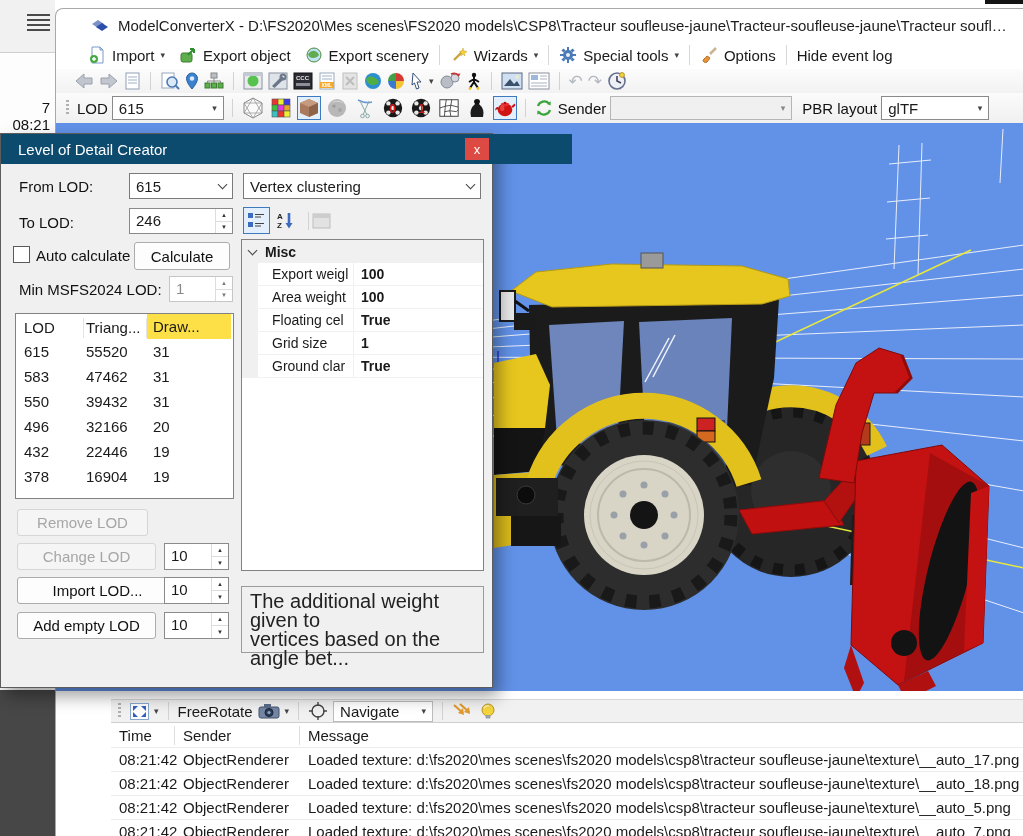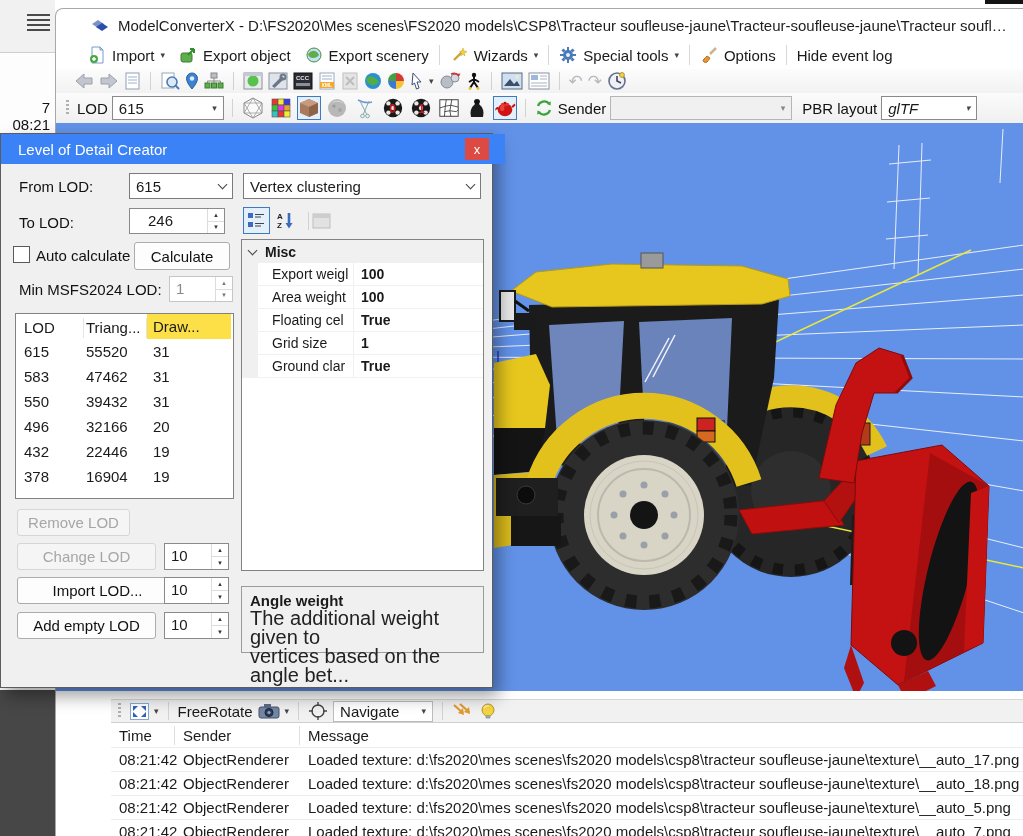--- a/index.html
+++ b/index.html
@@ -28,21 +28,21 @@
   #tb1 { left:0; top:60px; width:968px; height:24px; background:linear-gradient(#fcfcfc,#f2f2f2); display:flex; align-items:center; padding-left:18px; gap:5px; }
   #tb2 { left:0; top:84px; width:968px; height:30px; background:linear-gradient(#fbfbfb,#f0f0f0); display:flex; align-items:center; padding-left:6px; gap:4px; font-size:15px; }
   .grip { width:3px; height:16px; background:repeating-linear-gradient(#b0b0b0 0 2px, transparent 2px 4px); margin:0 4px; }
   .tbtn { width:24px; height:24px; display:flex; align-items:center; justify-content:center; border:1px solid transparent; }
   .tbtn.sel { border:1px solid #3d7ac0; background:#e3f0fb; }
   .combo { background:#fff; border:1px solid #8a8a8a; height:24px; display:flex; align-items:center; padding:0 6px; font-size:15px; gap:6px; }
   .combo .spacer { flex:1; }
   .combo-dis { background:#f0f0f0; border:1px solid #b5b5b5; }
   
   #dlg { left:0; top:133px; width:493px; height:555px; background:#f0f0f0; border:1px solid #5c5c5c; box-shadow:6px 8px 16px rgba(0,0,0,.38); z-index:10; }
-  #dlg-title { left:0; top:0; width:504px; height:30px; background:#3b82f6; display:flex; align-items:center; padding-left:17px; }
+  #dlg-title { left:0; top:0; width:571px; height:30px; background:#0c4a6e; display:flex; align-items:center; padding-left:17px; }
   #dlg-title span { color:#fff; font-size:15px; }
   #dlg-close { left:464px; top:4px; width:24px; height:22px; background:#dd4a43; color:#fff; display:flex; align-items:center; justify-content:center; font-size:13px; }
   .lbl { font-size:15px; color:#111; }
   .btn { background:#fdfdfd; border:1px solid #acacac; border-radius:3px; font-size:15px; color:#111; display:flex; align-items:center; justify-content:center; }
   .btn.disabled { color:#a6a6a6; border-color:#d6d6d6; background:#f5f5f5; }
   .spin { border:1px solid #8a8a8a; background:#fff; display:flex; height:26px; }
   .spin .val { flex:1; padding:3px 6px; font-size:15px; }
   .spin .btns { width:17px; border-left:1px solid #dcdcdc; display:flex; flex-direction:column; }
   .spin .btns div { flex:1; display:flex; align-items:center; justify-content:center; font-size:6px; color:#333; }
   .spin.dis { border-color:#c6c6c6; }
@@ -443,21 +443,21 @@
           <polygon points="3.5,12.5 7,14 3.2,16.8" fill="#3aa33a"></polygon>
         </svg>
       </span>
     <span class="lbl">Sender</span>
     <div class="combo combo-dis" style="width:182px;">
       <span></span>
       <span class="spacer"></span>
         <span class="dd" style="color:#888;">▾</span>
     </div>
     <span class="lbl" style="margin-left:6px;">PBR layout</span>
-    <div class="combo" style="width:96px;font-style:italic;">
+    <div class="combo" style="width:108px;">
       <span>glTF</span>
       <span class="spacer"></span>
         <span class="dd">▾</span>
     </div>
   </div>
 
   <svg class="abs" style="left:0; top:114px;" width="968" height="568" viewBox="0 0 968 568">
     <rect x="0" y="0" width="968" height="568" fill="#6292e8"></rect>
 
     <g stroke="#f3f5fa" stroke-width="1" opacity="0.92">
@@ -656,21 +656,21 @@
     <span class="spacer"></span>
       <span class="chev"></span>
   </div>
   <div class="abs combo" style="left:242px; top:39px; width:238px; height:26px; border-color:#7a7a7a;">
     <span>Vertex clustering</span>
     <span class="spacer"></span>
       <span class="chev"></span>
   </div>
 
   <span class="abs lbl" style="left:18px; top:80px;">To LOD:</span>
-  <div class="abs spin" style="left:128px; top:74px; width:96px;padding-left:12px;">
+  <div class="abs spin" style="left:128px; top:74px; width:104px;">
     <span class="val">246</span>
     <span class="btns">
         <div>▲</div>
         <div style="border-top:1px solid #dcdcdc;">▼</div>
       </span>
   </div>
 
   <span class="abs tbtn sel" style="left:242px; top:73px; width:27px; height:27px;">
       <svg width="19" height="19" viewBox="0 0 19 19">
         <g fill="#3d6bbe">
@@ -745,21 +745,21 @@
         <span class="c1">22446</span>
         <span class="c2">19</span>
       </div>
     <div class="trow">
         <span class="c0">378</span>
         <span class="c1">16904</span>
         <span class="c2">19</span>
       </div>
   </div>
 
-  <button class="abs btn disabled" style="left:16px; top:375px; width:113px; height:27px;">Remove LOD</button>
+  <button class="abs btn disabled" style="left:16px; top:375px; width:131px; height:27px;">Remove LOD</button>
   <button class="abs btn disabled" style="left:16px; top:409px; width:139px; height:27px;">Change LOD</button>
   <div class="abs spin" style="left:163px; top:409px; width:65px; height:27px;">
     <span class="val">10</span>
     <span class="btns">
         <div>▲</div>
         <div style="border-top:1px solid #dcdcdc;">▼</div>
       </span>
   </div>
   <button class="abs btn" style="left:16px; top:443px; width:161px; height:27px;">Import LOD...</button>
   <div class="abs spin" style="left:163px; top:443px; width:65px; height:27px;">
@@ -804,17 +804,16 @@
         <span class="pval">1</span>
       </div>
     <div class="prow">
         <span class="gut"></span>
         <span class="pname">Ground clar</span>
         <span class="pval">True</span>
       </div>
   </div>
 
   <div class="abs" id="pdesc">
-    <div class="dt">Angle weight</div>
     <div class="dl">The additional weight given to</div>
     <div class="dl">vertices based on the angle bet...</div>
   </div>
 </div>
 
 </body></html>

